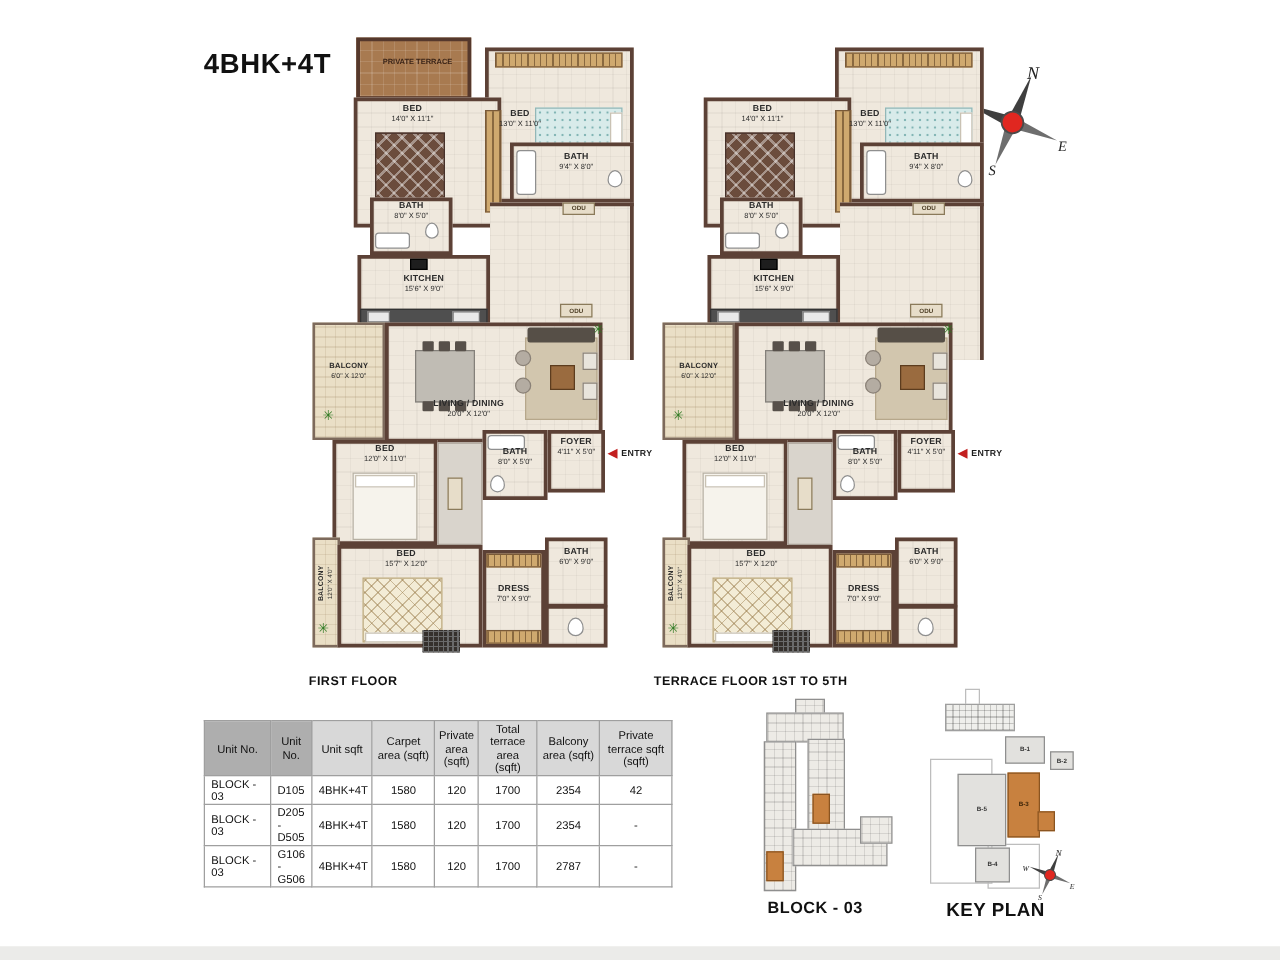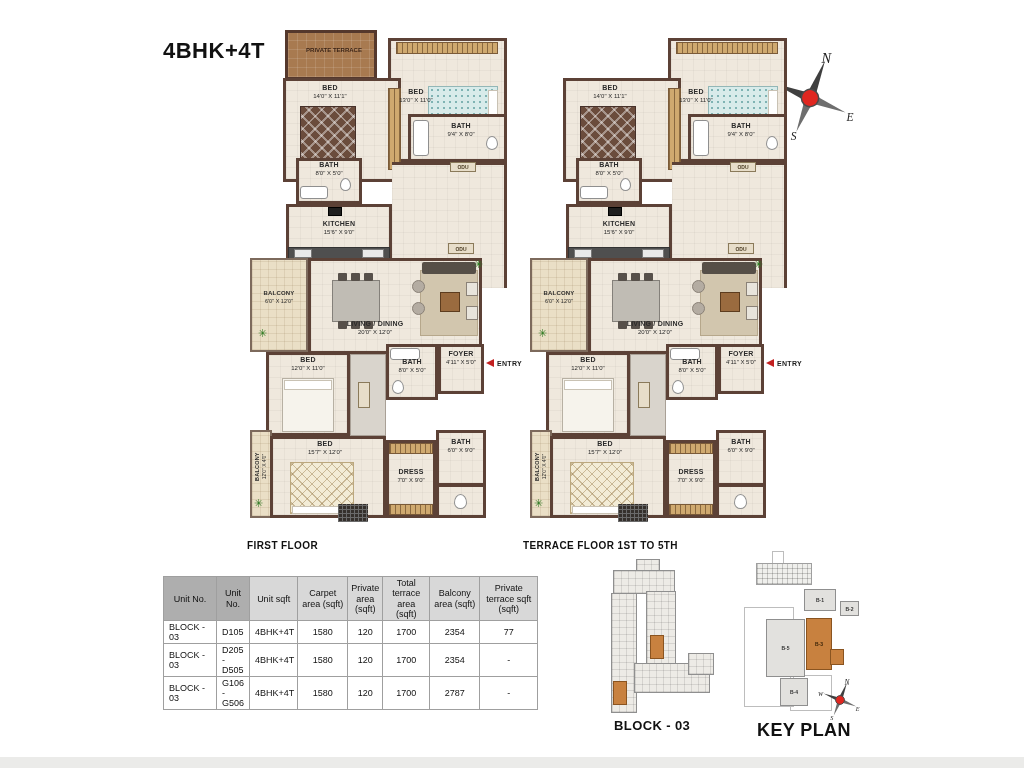--- a/index.html
+++ b/index.html
@@ -275,21 +275,21 @@
     </thead>
     <tbody>
       <tr>
         <td class="l">BLOCK - 03</td>
         <td class="l">D105</td>
         <td class="l">4BHK+4T</td>
         <td>1580</td>
         <td>120</td>
         <td>1700</td>
         <td>2354</td>
-        <td>77</td>
+        <td>42</td>
       </tr>
       <tr>
         <td class="l">BLOCK - 03</td>
         <td class="l">D205 - D505</td>
         <td class="l">4BHK+4T</td>
         <td>1580</td>
         <td>120</td>
         <td>1700</td>
         <td>2354</td>
         <td>-</td>
@@ -337,21 +337,21 @@
       <polygon points="50,88 55,50 45,50" fill="#6e6e6e"></polygon>
       <polygon points="90,50 50,55 50,45" fill="#6e6e6e"></polygon>
       <polygon points="10,50 50,55 50,45" fill="#3f3f3f"></polygon>
       <circle cx="50" cy="50" r="10" fill="#e02720" stroke="#4a4a4a" stroke-width="2"></circle>
     </g>
     <text x="60" y="16" font-size="17">N</text>
     <text x="86" y="76" font-size="14">E</text>
     <text x="28" y="96" font-size="14">S</text>
     <text x="0" y="42" font-size="14">W</text>
   </svg>
-  <div class="caption" style="left:757px;top:720px;font-size:18px;">KEY PLAN</div>
+  <div class="caption" style="left:757px;top:720px;font-size:15px;">KEY PLAN</div>
 
   <div class="footerbar"></div>
 <div class="plan" id="plan-right" style="left: 530px;">
 
     <div class="room" style="left:138px;top:10px;width:119px;height:124px;"></div>
     <div class="hatch" style="left:146px;top:14px;width:102px;height:12px;"></div>
     <div class="bed-teal" style="left:178px;top:58px;width:70px;height:68px;"></div>
     <div class="pillow" style="left:238px;top:62px;width:10px;height:60px;"></div>
     <div class="rlabel" style="left:140px;top:60px;width:52px;">
       <span class="rname">BED</span>

